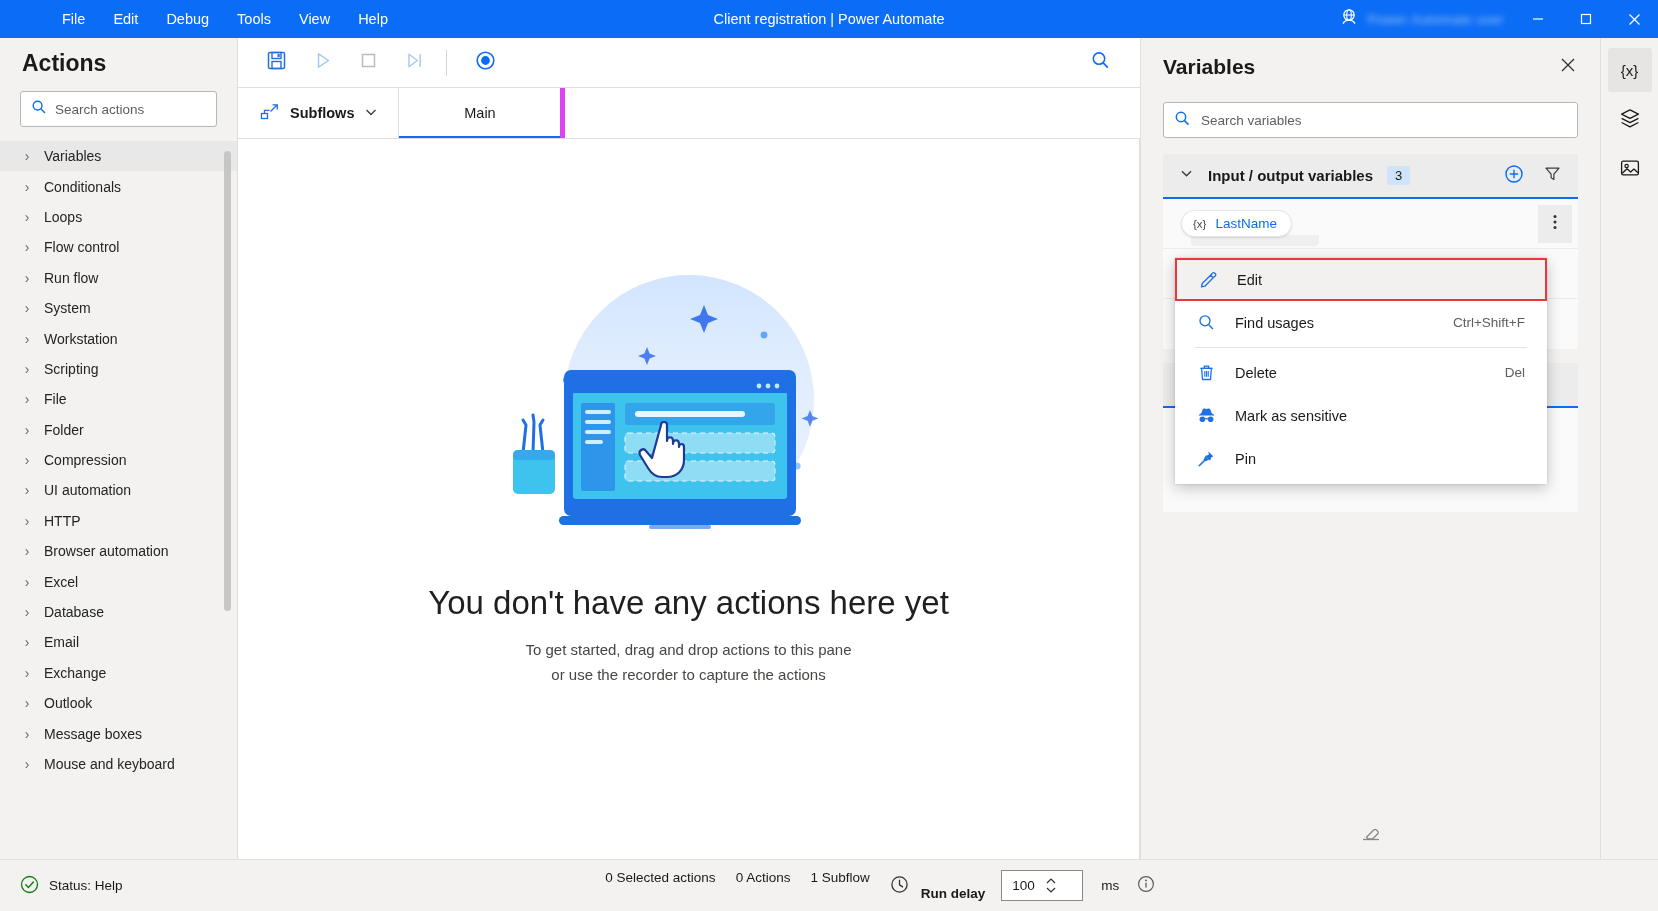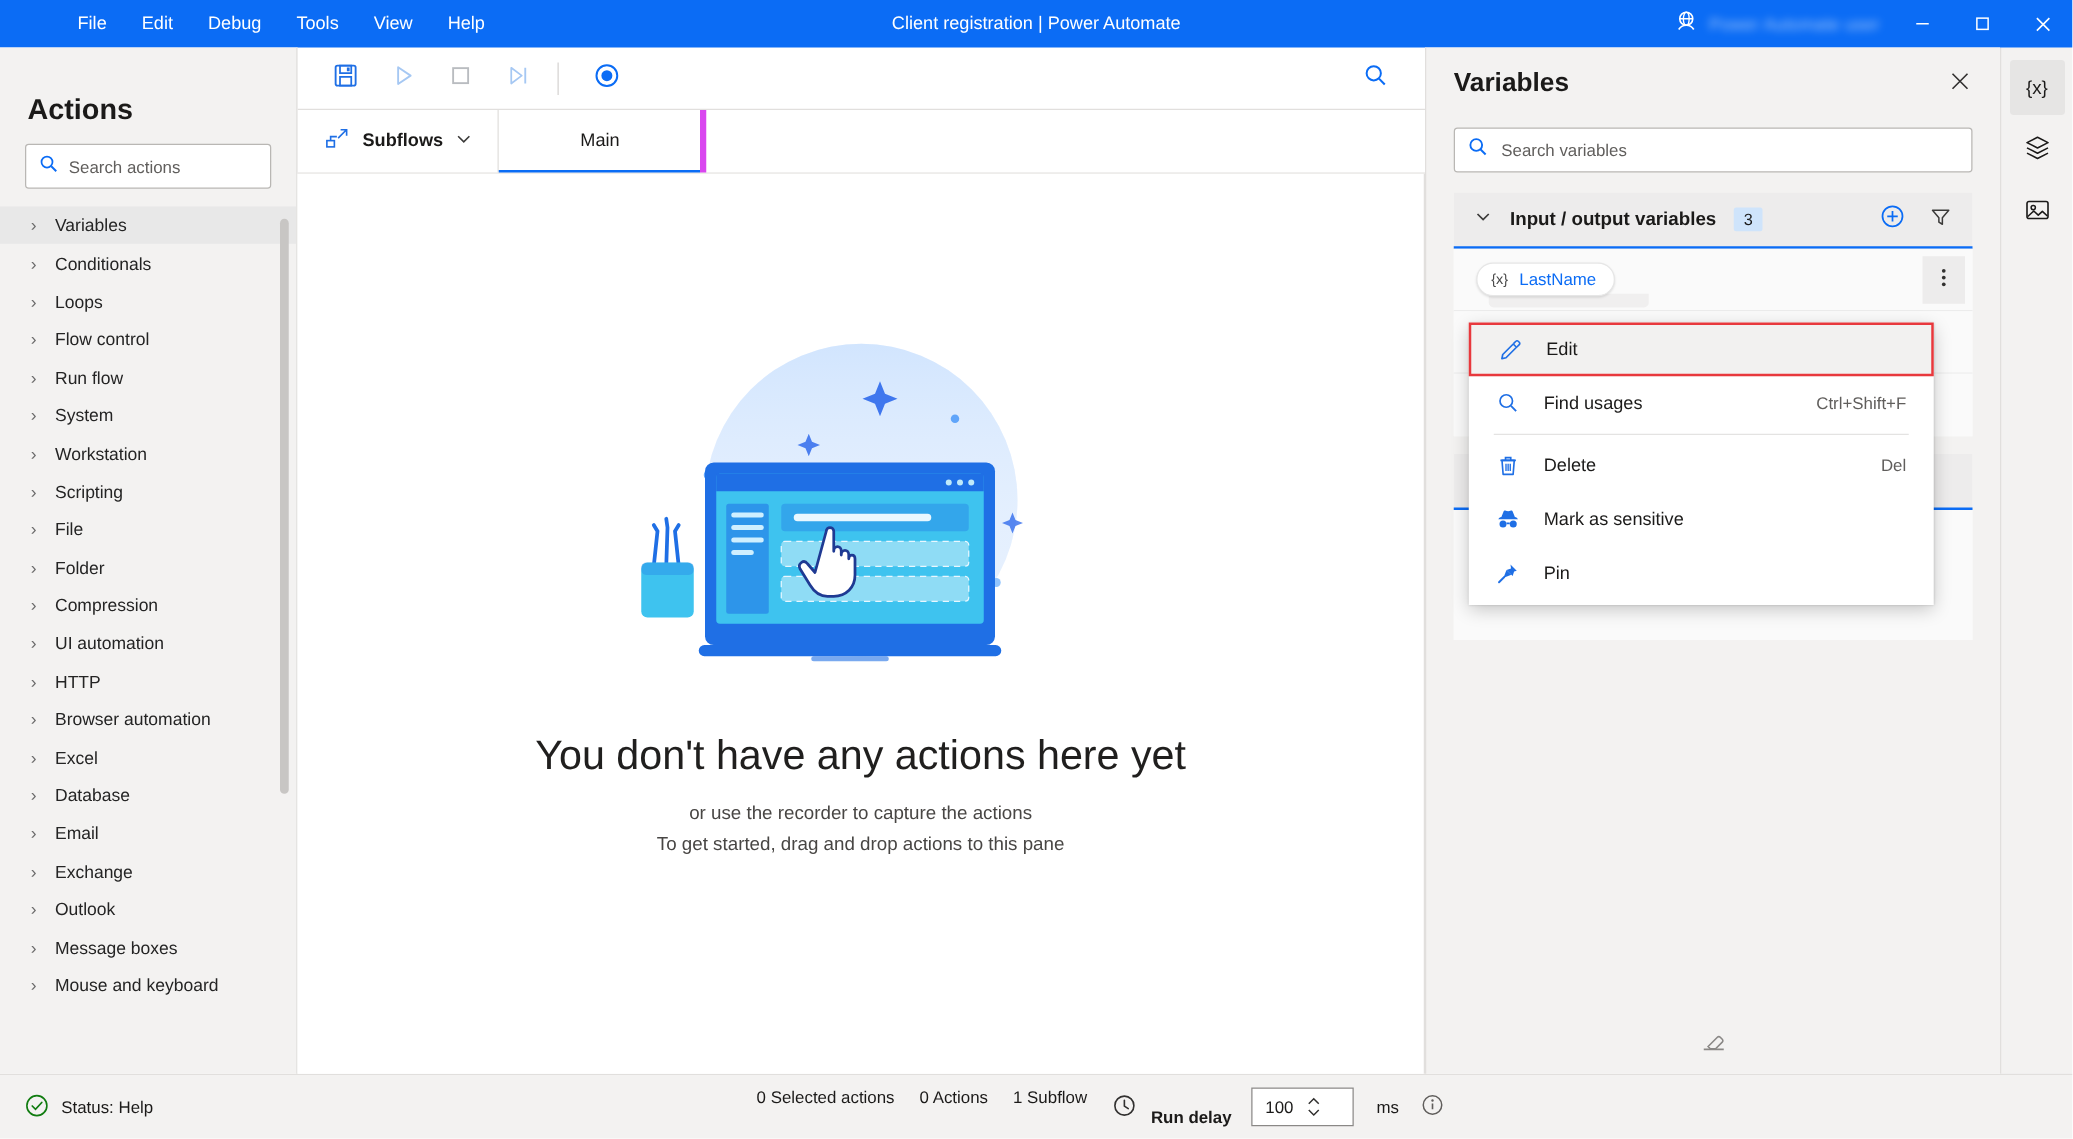--- a/index.html
+++ b/index.html
@@ -59,21 +59,21 @@
   
   .actions-pane {
     width: 238px; flex: 0 0 238px;
     background: #f3f2f1;
     border-right: 1px solid #e1dfdd;
     display: flex; flex-direction: column;
     position: relative;
   }
   .actions-title {
     font-size: 23px; font-weight: 600; color: #1b1a19;
-    padding: 36px 0 14px 22px;
+    padding: 12px 0 14px 22px;
   }
   .search-box {
     margin: 0 20px 14px 20px;
     height: 36px;
     border: 1px solid #b9b7b4;
     border-radius: 3px;
     background: #ffffff;
     display: flex; align-items: center; gap: 8px;
     padding: 0 10px;
   }
@@ -547,22 +547,22 @@
 
             <path d="M162 155c0-4 6-4 6 0v16c0-5 6-5 6 0v3c0-5 6-5 6 0v3c0-4 5-4 5 0v13c0 10-7 17-17 17h-5c-7 0-11-4-14-9l-8-13c-2-4 3-8 6-4l6 7z" fill="#ffffff" stroke="#1f3a93" stroke-width="2.2" stroke-linejoin="round"></path>
 
             <path d="M24 150l3 5-3 28M34 145l1 7-1 31M44 150l-3 5 3 28" stroke="#1f6fe5" stroke-width="3" stroke-linecap="round"></path>
             <rect x="14" y="180" width="42" height="44" rx="5" fill="#3ec3ef"></rect>
             <rect x="14" y="180" width="42" height="10" rx="4" fill="#1f6fe5" opacity=".3"></rect>
           </svg>
         </div>
         <div class="empty-title">You don't have any actions here yet</div>
         <div class="empty-sub">
+          <div>To get started, drag and drop actions to this pane</div>
           <div>or use the recorder to capture the actions</div>
-          <div>To get started, drag and drop actions to this pane</div>
         </div>
       </div>
     </div>
 
     <div class="vars-pane">
       <div class="vars-header">
         <span class="vars-title">Variables</span>
         <div class="vars-close">
           <span>
             <svg width="16" height="16" viewBox="0 0 16 16">

